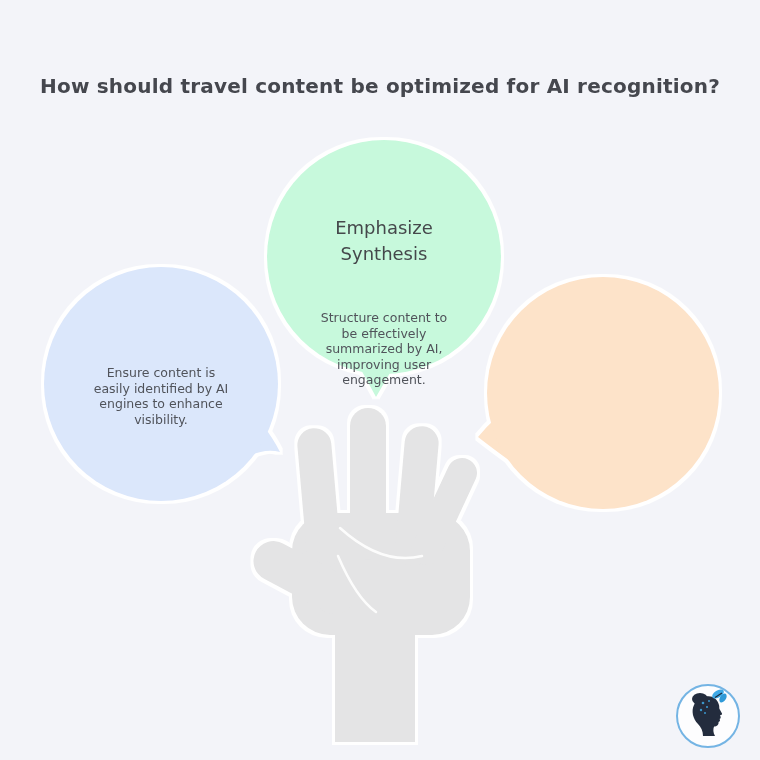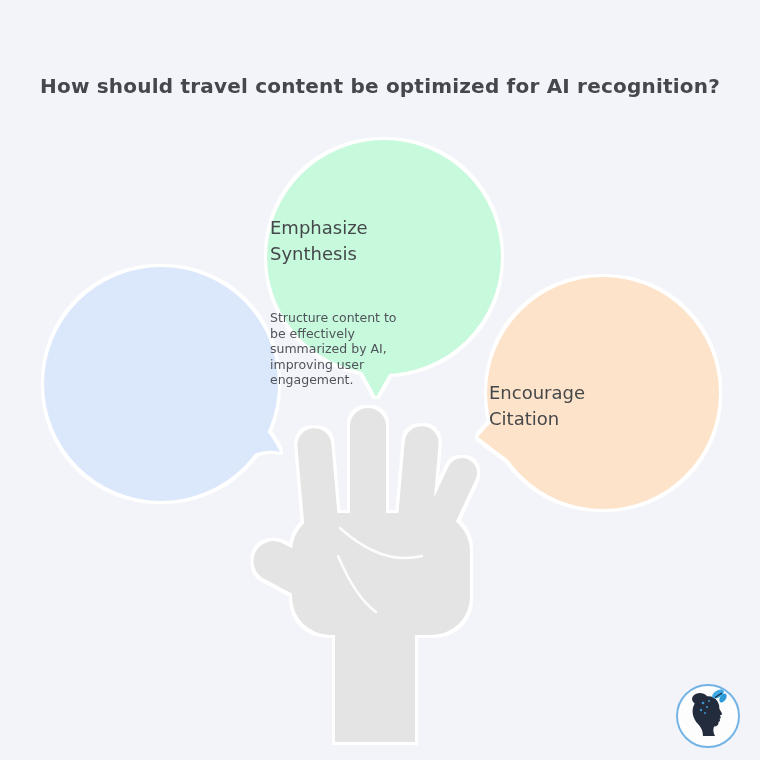--- a/index.html
+++ b/index.html
@@ -25,21 +25,21 @@
     color: #45474e;
   }
   .scene {
     position: absolute;
     top: 0; left: 0;
     width: 760px;
     height: 760px;
   }
   .bubble-text {
     position: absolute;
-    text-align: left;
+    text-align: center;
     white-space: pre-line;
   }
   .bubble-text .heading {
     font-size: 18px;
     line-height: 26px;
     color: #45484b;
     white-space: pre-line;
   }
   .bubble-text .body {
     margin-top: 24px;
@@ -103,35 +103,37 @@
       <circle cx="384" cy="257" r="117" fill="#c7f9dc"></circle>
     </g>
 
     <g filter="url(#whiteOutline)">
       <path d="M 497,417 Q 486,427 478,437 Q 492,448 510,461 Q 500,438 497,417 Z" fill="#fde3c9"></path>
       <circle cx="603" cy="393" r="116" fill="#fde3c9"></circle>
     </g>
   </svg>
 
   <div class="bubble-text bt-recognition">
+    <div class="body">Ensure content is
+easily identified by AI
+engines to enhance
+visibility.</div>
   </div>
 
   <div class="bubble-text bt-synthesis">
     <div class="heading">Emphasize
 Synthesis</div>
     <div class="body">Structure content to
 be effectively
 summarized by AI,
 improving user
 engagement.</div>
   </div>
 
   <div class="bubble-text bt-citation">
-    <div class="heading">Encourage
-Citation</div>
   </div>
 
   <svg class="logo" viewBox="0 0 72 72" aria-hidden="true">
     <circle cx="36" cy="36" r="31" fill="#fdfdfe" stroke-width="2" stroke="#74b4e4"></circle>
     <path d="M 31,18
              C 37,14 45,17 47,25
              C 47.5,27 47,28 47.5,29
              L 50,33.5
              C 50.5,34.5 49,35 48,35.5
              C 49,37 49,38.5 47.5,39

